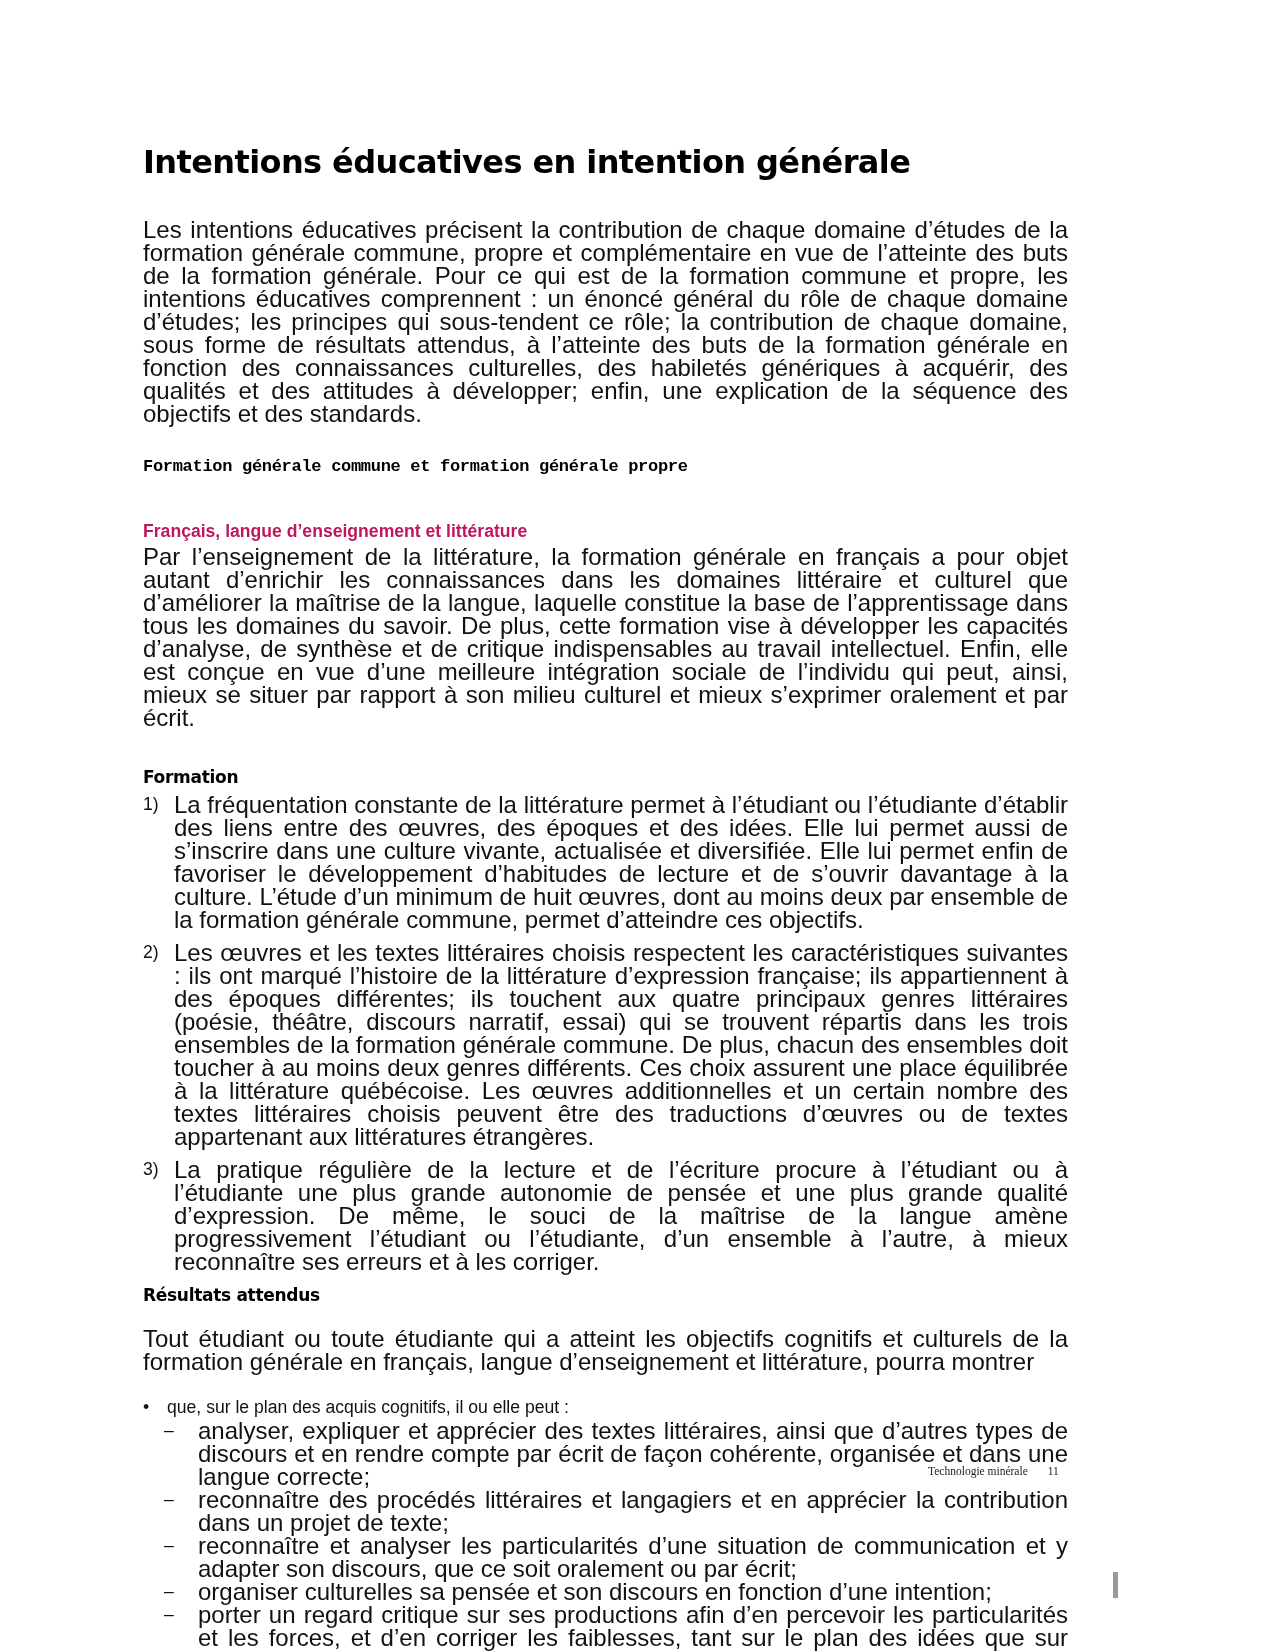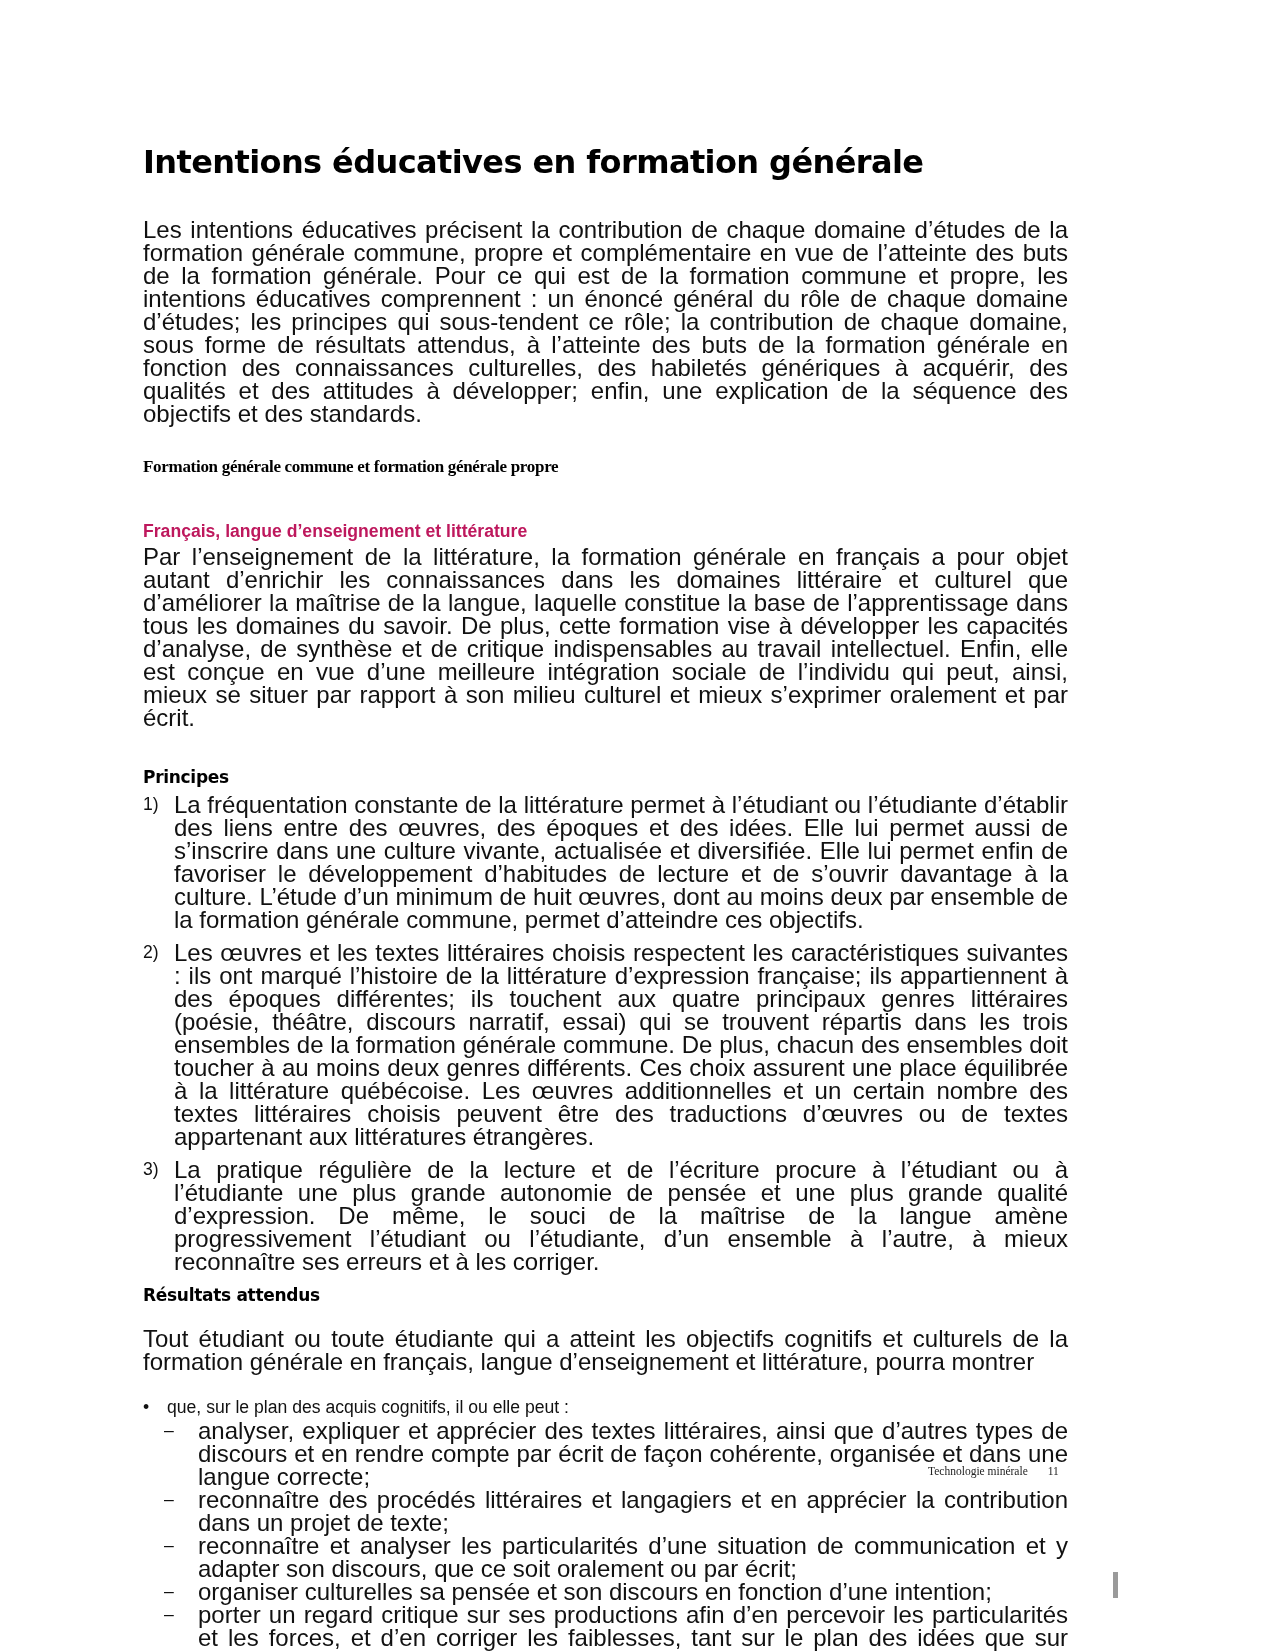--- a/index.html
+++ b/index.html
@@ -31,21 +31,21 @@
       color: #000;
     }
     .para {
       font-size: 24px;
       line-height: 23px;
       text-align: justify;
       margin: 0;
       color: #111;
     }
     .h2 {
-      font-family: Liberation Serif, serif;
+      font-family: Liberation Mono, monospace;
       font-weight: bold;
       font-size: 17px;
       letter-spacing: -0.3px;
       margin: 30px 0 0 0;
       line-height: 24px;
       color: #000;
     }
     .h3 {
       font-family: "Liberation Sans", sans-serif;
       font-weight: bold;
@@ -129,30 +129,30 @@
       top: 1572px;
       width: 5px;
       height: 26px;
       background: #9a9a9a;
     }
   </style>
 </head>
 <body>
 
 <div class="page">
-  <h1 class="title">Intentions éducatives en formation générale</h1>
+  <h1 class="title">Intentions éducatives en intention générale</h1>
 
   <p class="para">Les intentions éducatives précisent la contribution de chaque domaine d’études de la formation générale commune, propre et complémentaire en vue de l’atteinte des buts de la formation générale. Pour ce qui est de la formation commune et propre, les intentions éducatives comprennent : un énoncé général du rôle de chaque domaine d’études; les principes qui sous-tendent ce rôle; la contribution de chaque domaine, sous forme de résultats attendus, à l’atteinte des buts de la formation générale en fonction des connaissances culturelles, des habiletés génériques à acquérir, des qualités et des attitudes à développer; enfin, une explication de la séquence des objectifs et des standards.</p>
 
   <div class="h2" style="margin-top:30px;">Formation générale commune et formation générale propre</div>
 
   <div class="h3">Français, langue d’enseignement et littérature</div>
   <p class="para">Par l’enseignement de la littérature, la formation générale en français a pour objet autant d’enrichir les connaissances dans les domaines littéraire et culturel que d’améliorer la maîtrise de la langue, laquelle constitue la base de l’apprentissage dans tous les domaines du savoir. De plus, cette formation vise à développer les capacités d’analyse, de synthèse et de critique indispensables au travail intellectuel. Enfin, elle est conçue en vue d’une meilleure intégration sociale de l’individu qui peut, ainsi, mieux se situer par rapport à son milieu culturel et mieux s’exprimer oralement et par écrit.</p>
 
-  <div class="h3b principes-h">Principes</div>
+  <div class="h3b principes-h">Formation</div>
   <ol class="principles">
     <li>
       <span class="num">1)</span>
       <p class="para">La fréquentation constante de la littérature permet à l’étudiant ou l’étudiante d’établir des liens entre des œuvres, des époques et des idées. Elle lui permet aussi de s’inscrire dans une culture vivante, actualisée et diversifiée. Elle lui permet enfin de favoriser le développement d’habitudes de lecture et de s’ouvrir davantage à la culture. L’étude d’un minimum de huit œuvres, dont au moins deux par ensemble de la formation générale commune, permet d’atteindre ces objectifs.</p>
     </li>
     <li>
       <span class="num">2)</span>
       <p class="para">Les œuvres et les textes littéraires choisis respectent les caractéristiques suivantes : ils ont marqué l’histoire de la littérature d’expression française; ils appartiennent à des époques différentes; ils touchent aux quatre principaux genres littéraires (poésie, théâtre, discours narratif, essai) qui se trouvent répartis dans les trois ensembles de la formation générale commune. De plus, chacun des ensembles doit toucher à au moins deux genres différents. Ces choix assurent une place équilibrée à la littérature québécoise. Les œuvres additionnelles et un certain nombre des textes littéraires choisis peuvent être des traductions d’œuvres ou de textes appartenant aux littératures étrangères.</p>
     </li>
     <li>

